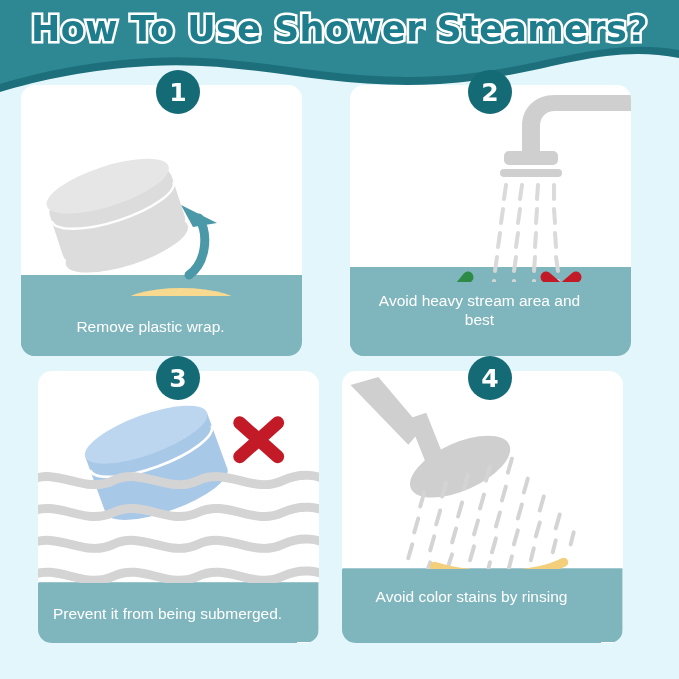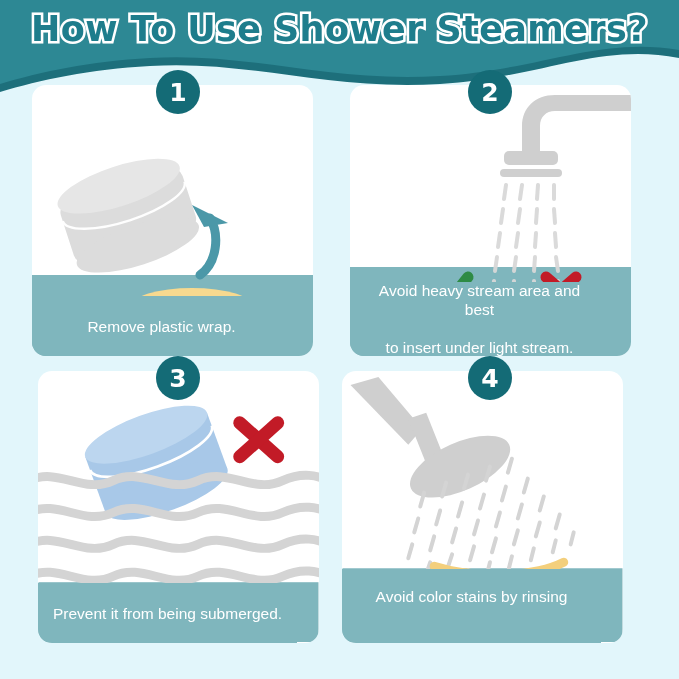--- a/index.html
+++ b/index.html
@@ -31,21 +31,21 @@
   
   .grid{position:absolute;left:0;top:0;width:679px;height:679px;}
 
   .card{
     position:absolute;
     width:281px;height:271px;
     background:#ffffff;
     border-radius:14px;
     overflow:hidden;
   }
-  .card.c1{left:32px;top:85px;}
+  .card.c1{left:21px;top:85px;}
   .card.c2{left:350px;top:85px;}
   .card.c3{left:38px;top:371px;height:272px;}
   .card.c4{left:342px;top:371px;height:272px;}
 
   .art{position:absolute;left:0;top:0;width:281px;height:271px;}
   .caption{
     position:absolute;left:0;bottom:0;width:259px;
     background:#7fb6bd;
     color:#ffffff;
     font-size:15.5px;
@@ -164,21 +164,21 @@
         <g>
           <path d="M82,208 L94,222 L118,192" fill="none" stroke="#2e8b45" stroke-width="11" stroke-linecap="round" stroke-linejoin="round"></path>
         </g>
 
         <g stroke="#c21b27" stroke-width="11" stroke-linecap="round">
           <line x1="196" y1="192" x2="226" y2="218"></line>
           <line x1="226" y1="192" x2="196" y2="218"></line>
         </g>
       </svg>
       <div class="caption">
-        <span><span>Avoid heavy stream area and best</span><br><span>to insert under light stream.</span></span>
+        <span><span>Avoid heavy stream area and best</span><br></span>
       </div>
     </div>
 
     <div class="card c3">
       <svg class="art" viewBox="0 0 281 272">
         <rect x="0" y="212" width="281" height="60" fill="#7fb6bd"></rect>
 
         <g transform="rotate(-20 120 100)">
           <rect x="56" y="62" width="130" height="60" fill="#a8c8e8"></rect>
           <ellipse cx="121" cy="122" rx="65" ry="20" fill="#a8c8e8"></ellipse>

